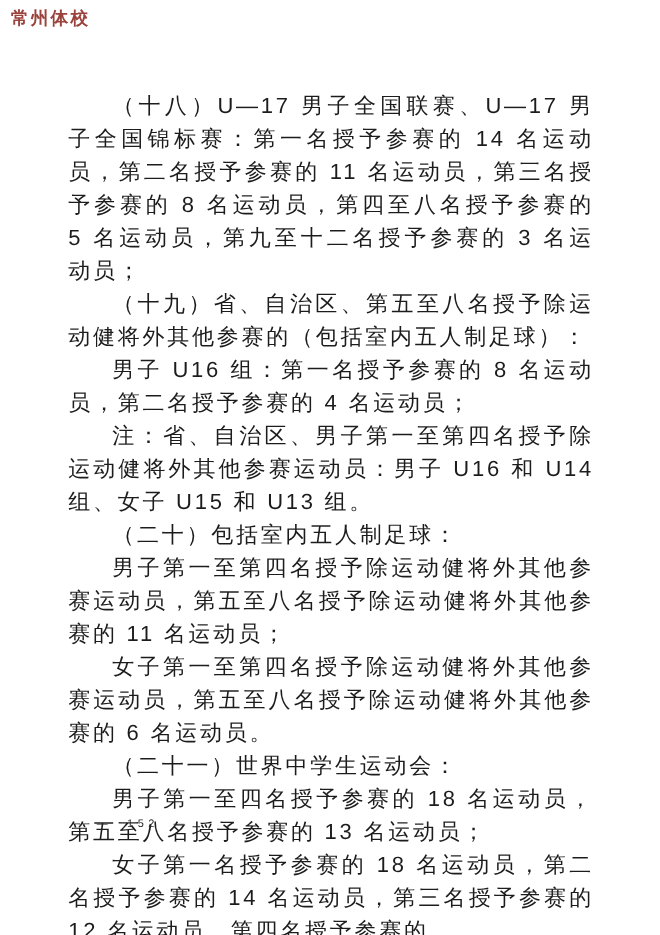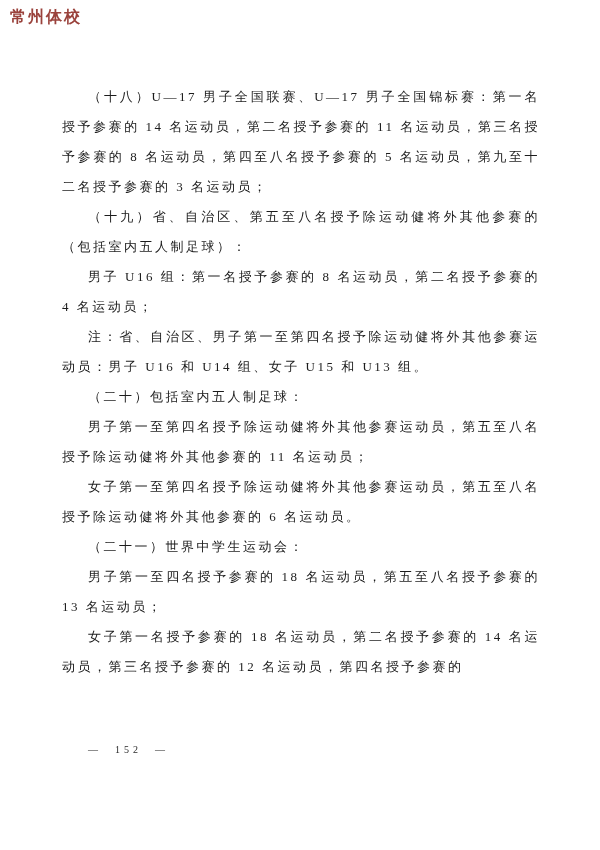--- a/index.html
+++ b/index.html
@@ -6,21 +6,21 @@
     margin: 0;
     padding: 0;
     background: #ffffff;
   }
   .page {
     position: relative;
     width: 600px;
     height: 850px;
     background: #ffffff;
     overflow: hidden;
-    font-family: Liberation Serif, serif;
+    font-family: Liberation Sans, sans-serif;
     color: #1c1c1c;
   }
   .watermark {
     position: absolute;
     top: 7px;
     left: 10px;
     font-size: 16px;
     letter-spacing: 2px;
     color: #9a423c; 
     font-weight: 600;
@@ -28,21 +28,21 @@
   }
   .content {
     position: absolute;
     top: 82px;
     left: 62px;
     width: 478px;
   }
   .content p {
     margin: 0;
     padding: 0;
-    font-size: 13px;
+    font-size: 20px;
     line-height: 30px;
     letter-spacing: 2.5px;
     text-align: justify;
     text-justify: inter-character;
     text-indent: 2em;
     word-break: break-all;
   }
   .footer {
     position: absolute;
     left: 88px;

